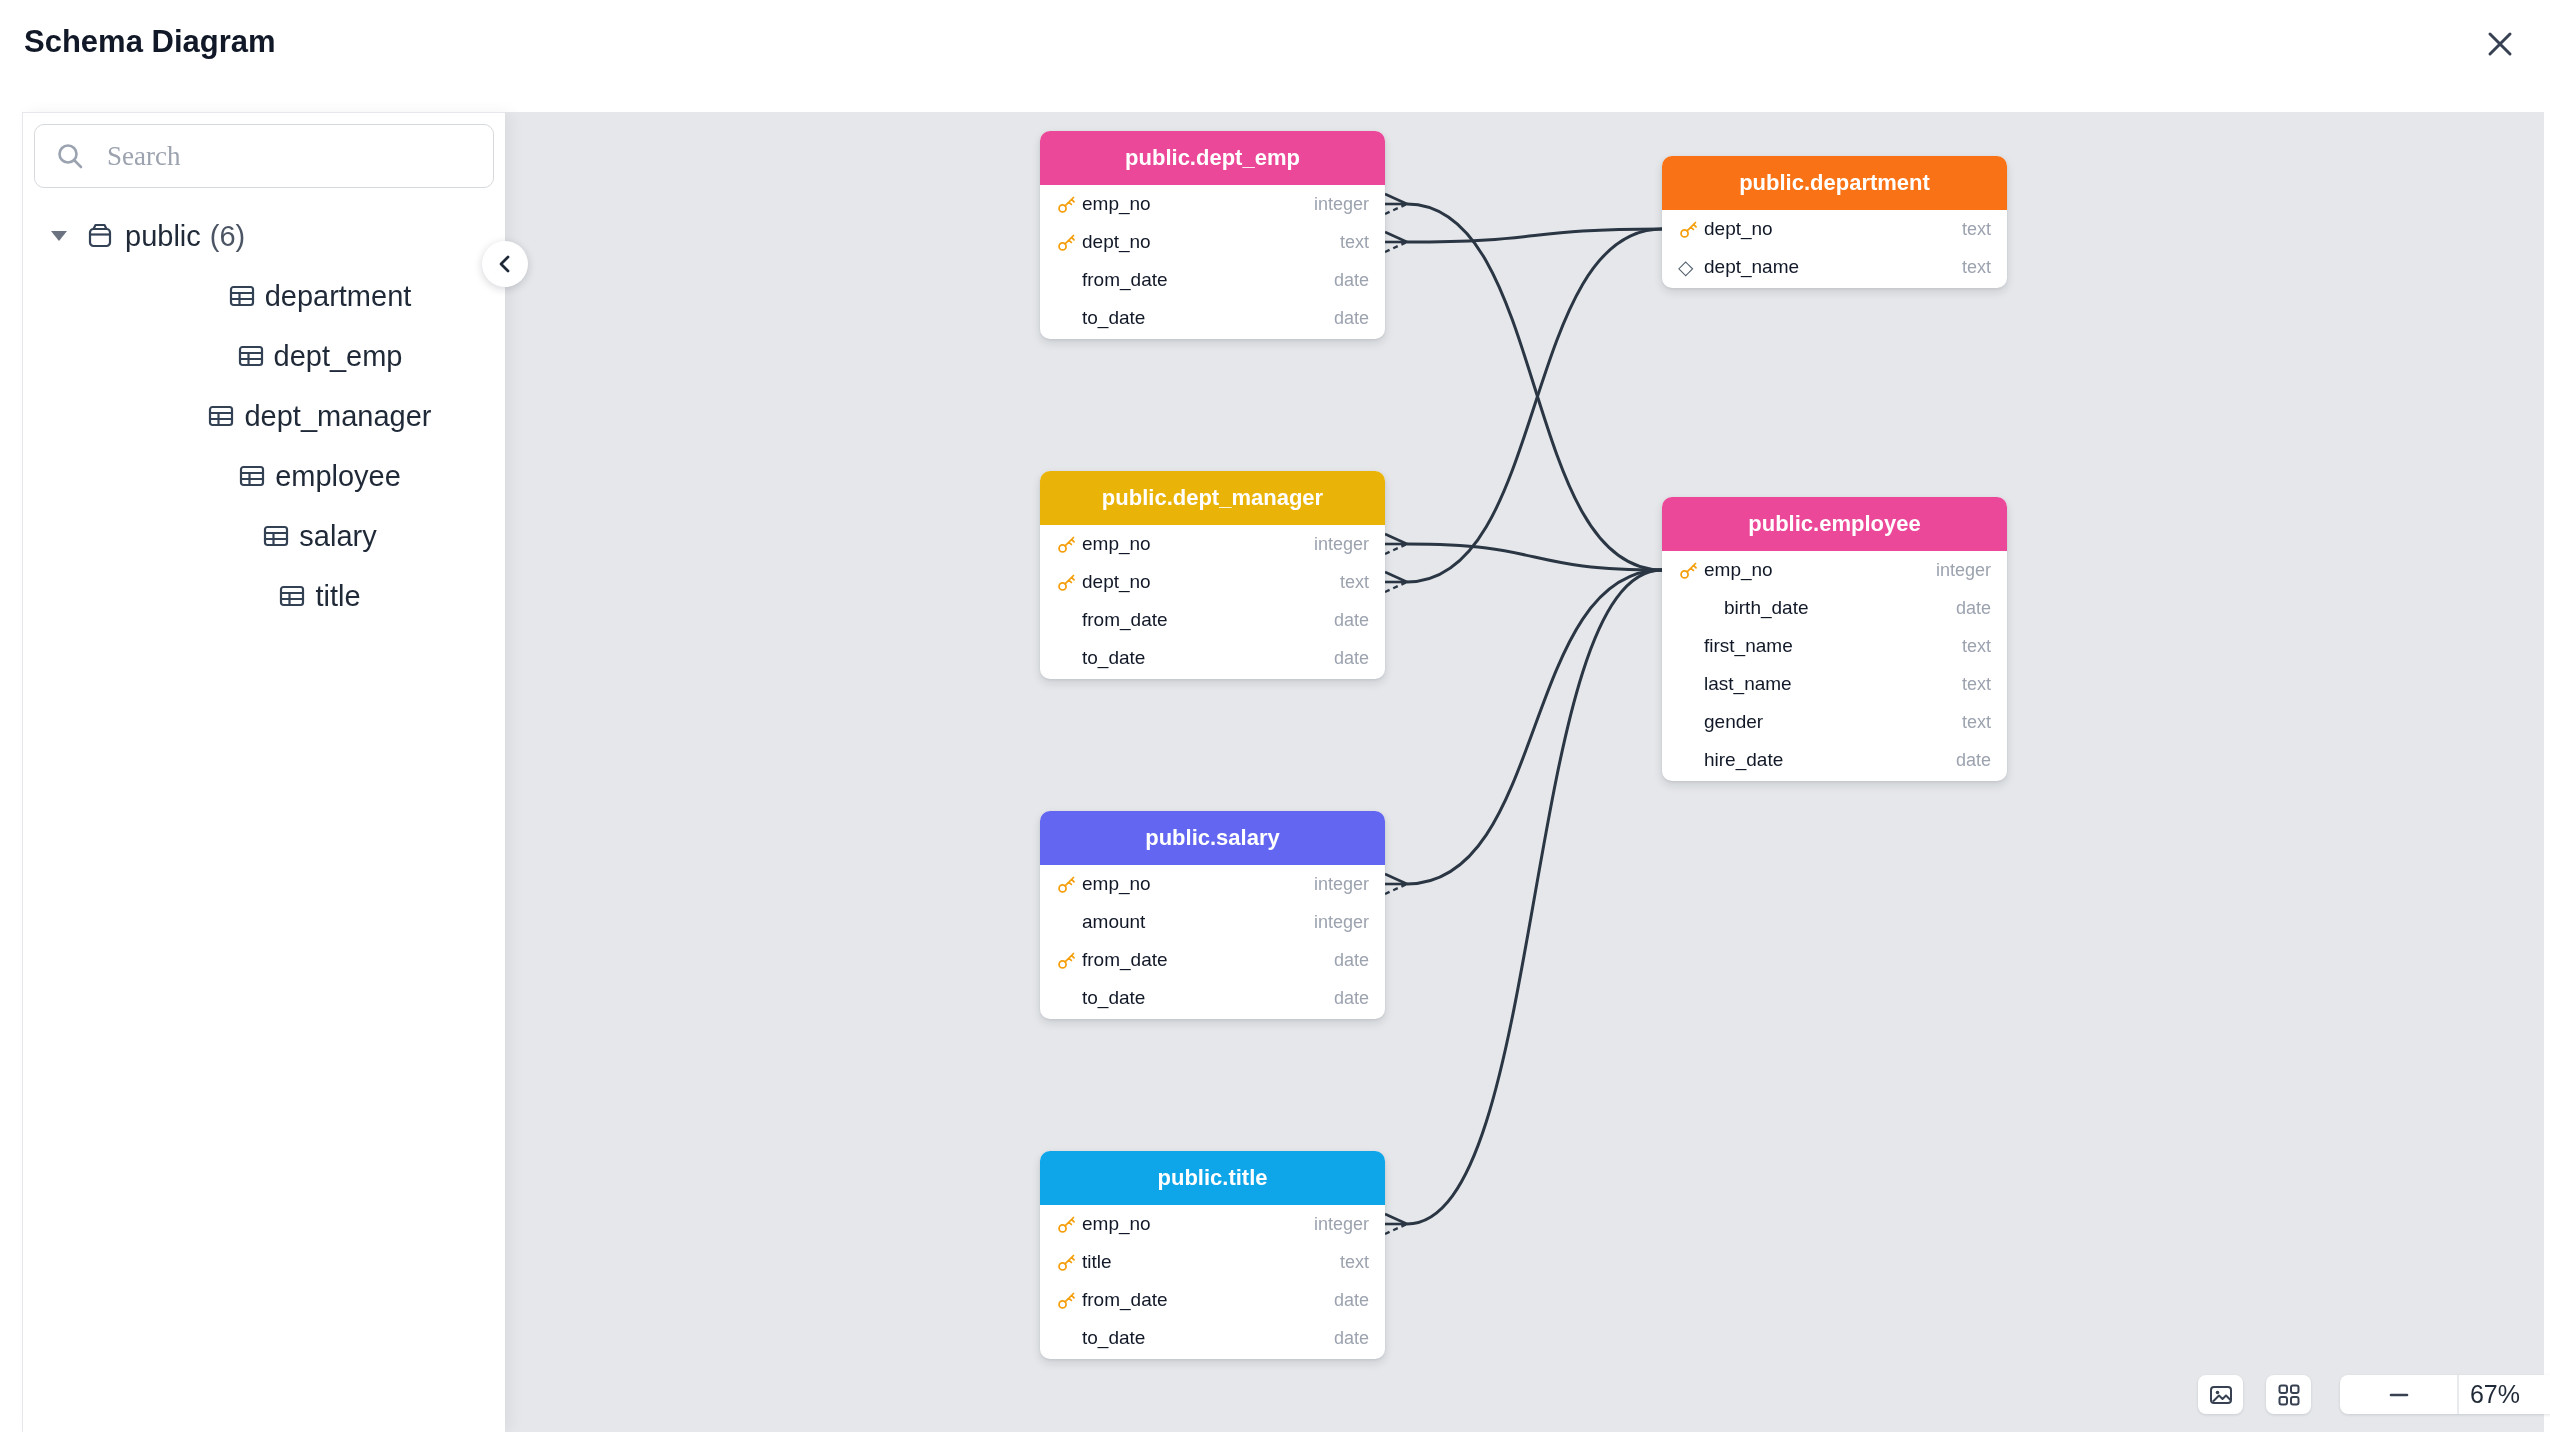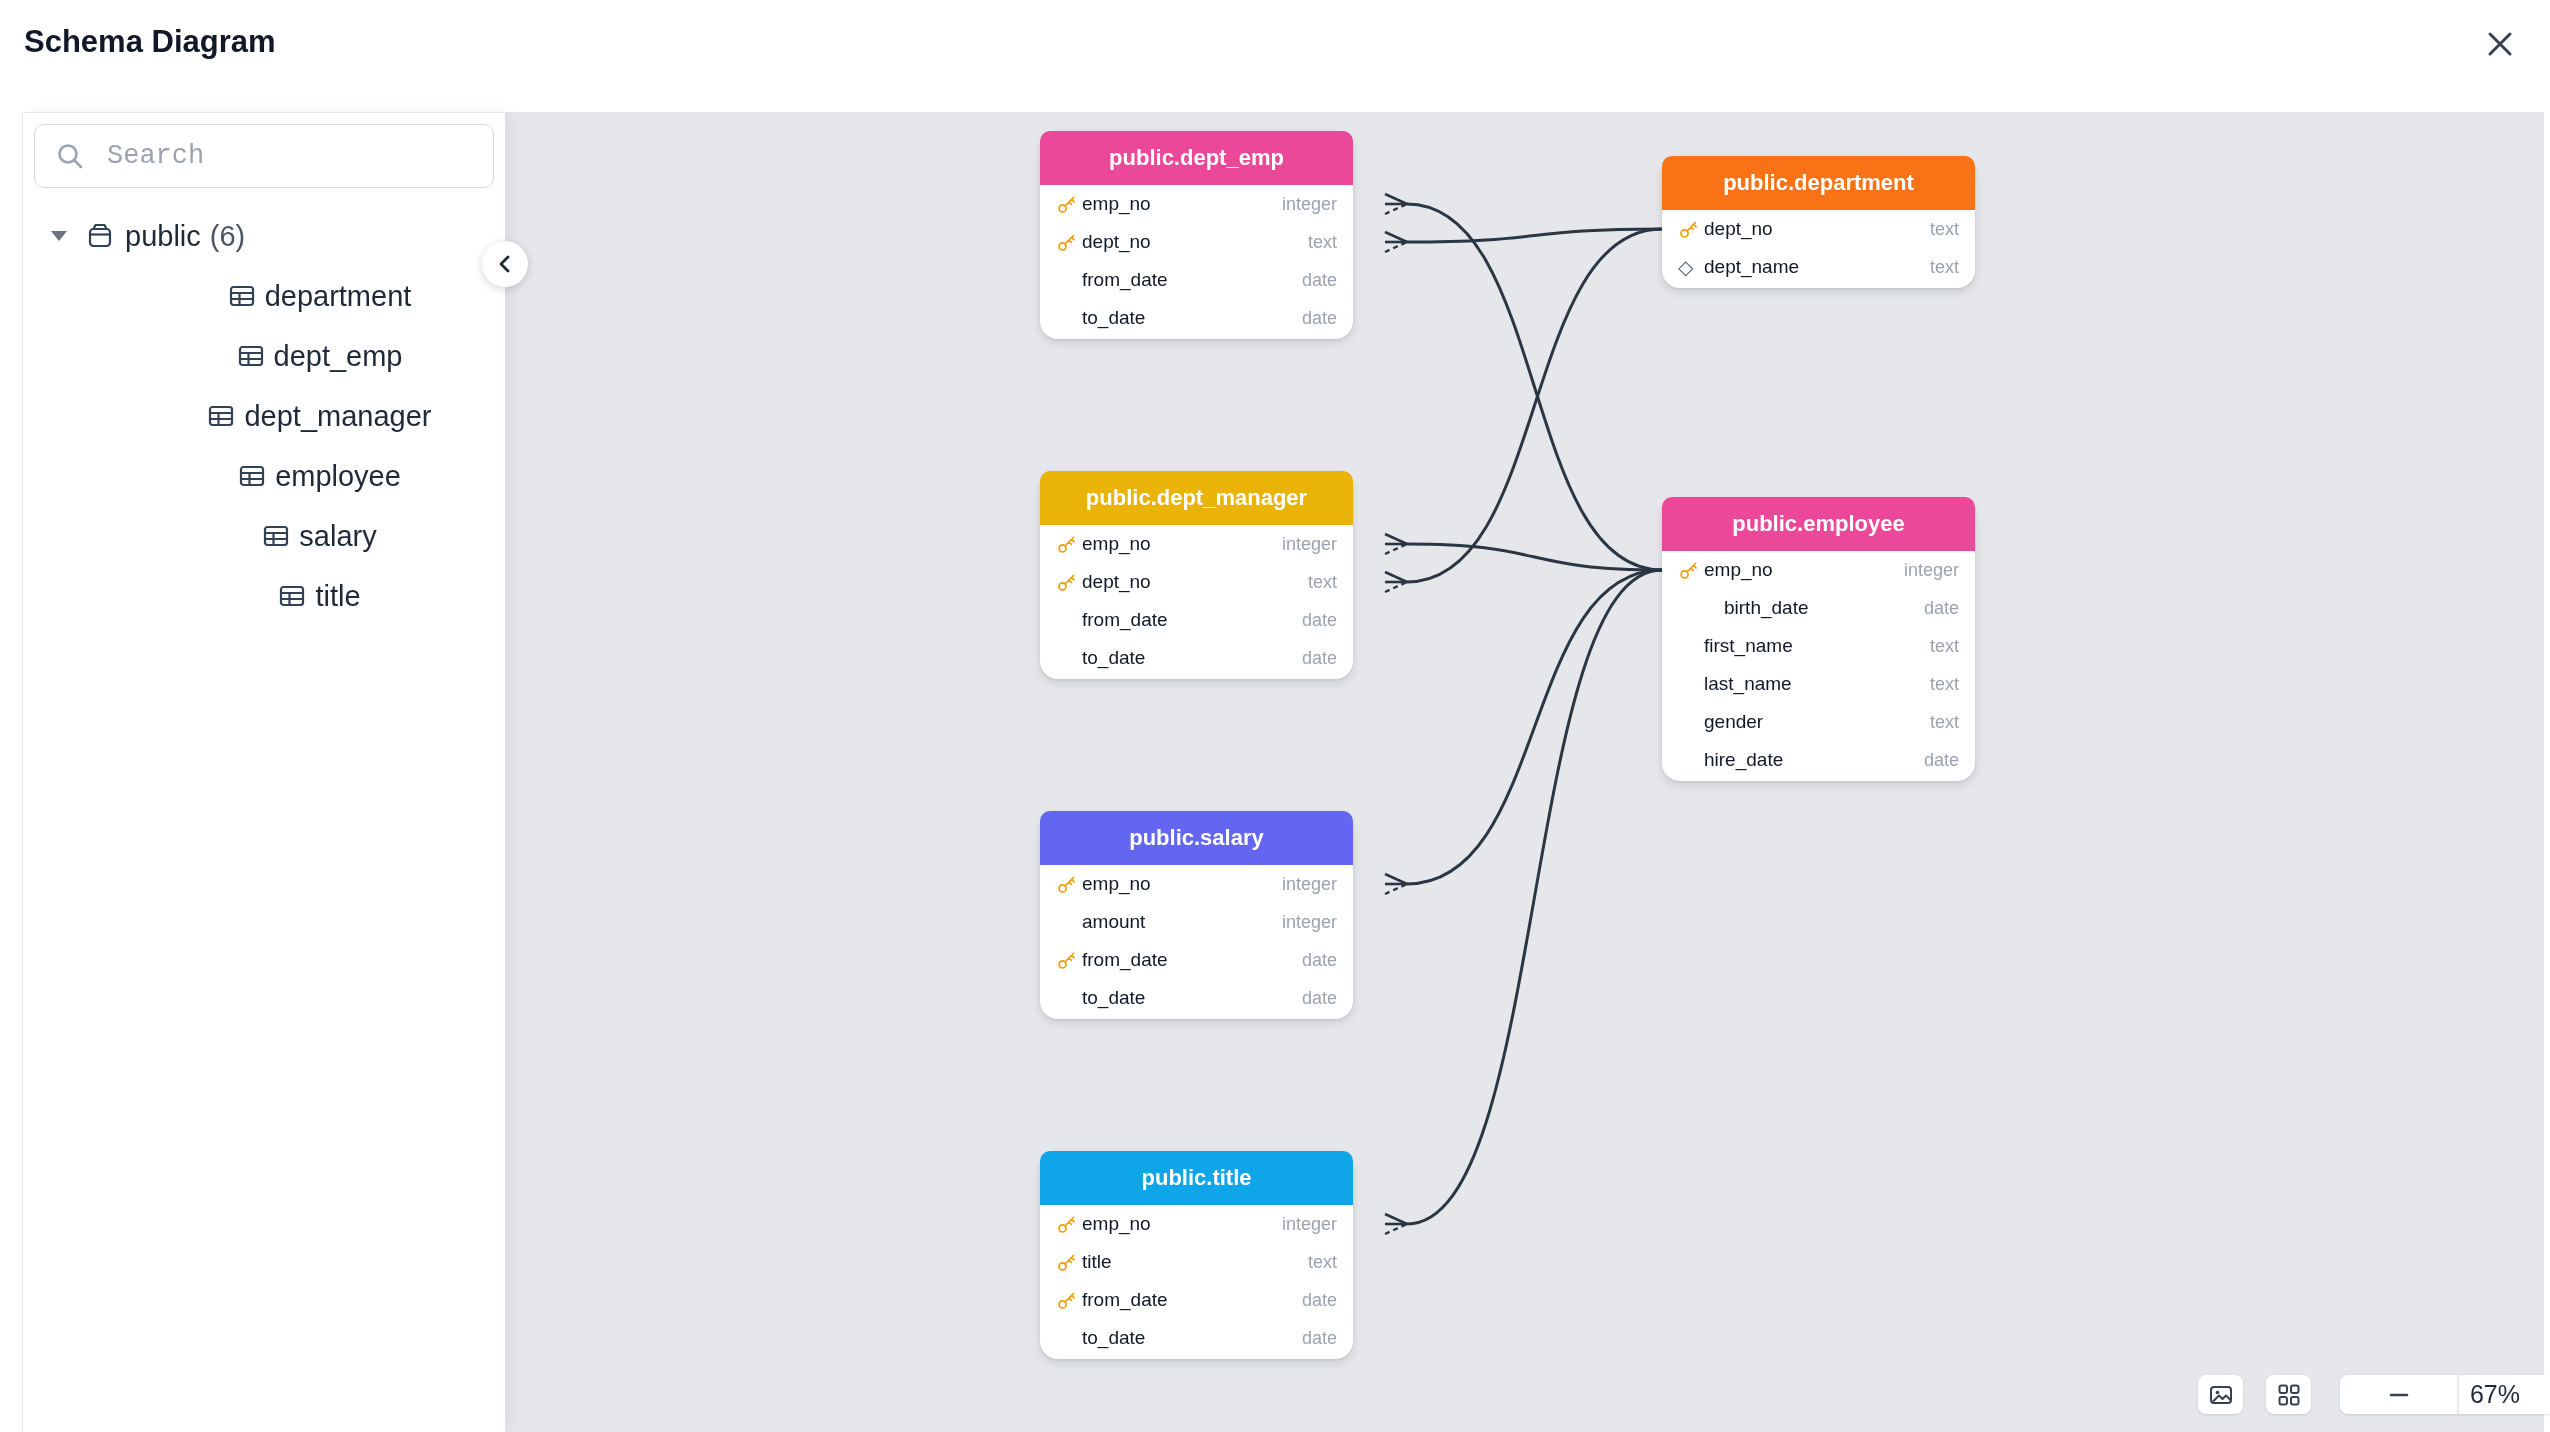--- a/index.html
+++ b/index.html
@@ -14,41 +14,41 @@
   
   .canvas{position:absolute;left:505px;top:112px;width:2039px;height:1320px;background:#e5e7ea;}
   .edges-svg{position:absolute;left:0;top:0;z-index:1;pointer-events:none;}
 
   
   .sidebar{position:absolute;left:22px;top:112px;width:483px;height:1320px;background:#ffffff;
            border-top:1px solid #e5e7eb;border-left:1px solid #e5e7eb;box-shadow:6px 0 14px rgba(15,23,42,.05);z-index:3;box-sizing:border-box;}
   .search-wrap{position:relative;margin:11px;}
   .search-input{width:100%;height:64px;box-sizing:border-box;border:1.5px solid #d6dade;border-radius:10px;
                 padding:0 18px 0 72px;font-size:27px;color:#737373;outline:none;background:#fff;
-                font-family:Liberation Mono, monospace;}
+                font-family:Liberation Serif, serif;}
   .search-input::placeholder{color:#9ca3af;}
   .search-icon{position:absolute;left:20px;top:16px;width:32px;height:32px;}
 
   .tree{margin-top:18px;}
   .schema-row{display:flex;align-items:center;height:60px;padding-left:28px;cursor:pointer;}
   .caret{width:0;height:0;border-left:8px solid transparent;border-right:8px solid transparent;
          border-top:10px solid #6b7280;margin-right:18px;}
   .schema-icon{width:30px;height:30px;margin-right:10px;flex:none;}
   .schema-label{font-size:29px;color:#1f2937;}
   .schema-count{font-size:29px;color:#4b5563;margin-left:9px;}
   .tree-item{display:flex;align-items:center;height:60px;padding-left:110px;cursor:pointer;justify-content:center;}
   .table-icon{width:30px;height:30px;margin-right:8px;flex:none;}
   .tree-item-label{font-size:29px;color:#1f2937;}
 
   .collapse-btn{position:absolute;left:482px;top:241px;width:46px;height:46px;border-radius:50%;background:#fff;
                 border:none;box-shadow:0 2px 8px rgba(15,23,42,.18);display:flex;align-items:center;justify-content:center;
                 cursor:pointer;z-index:5;padding:0;}
 
   
-  .node{position:absolute;width:313px;background:#fff;border-radius:18px;z-index:2;
+  .node{position:absolute;width:345px;background:#fff;border-radius:10px;z-index:2;
         box-shadow:0 4px 10px rgba(15,23,42,.12),0 1px 3px rgba(15,23,42,.08);}
   .node-header{height:54px;border-radius:10px 10px 0 0;display:flex;align-items:center;justify-content:center;
                color:#fff;font-size:22px;font-weight:700;cursor:grab;}
   .node-body{padding:0 0 2px 0;}
   .node-row{height:38px;display:flex;align-items:center;padding:0 16px;}
   .row-icon-slot{width:24px;height:22px;flex:none;display:flex;align-items:center;}
   .key-icon{width:21px;height:21px;}
   .diamond-icon{font-size:20px;line-height:1;color:#52606d;}
   .row-name{font-size:19px;color:#111827;margin-left:2px;}
   .row-type{margin-left:auto;font-size:18px;color:#9ca3af;}

